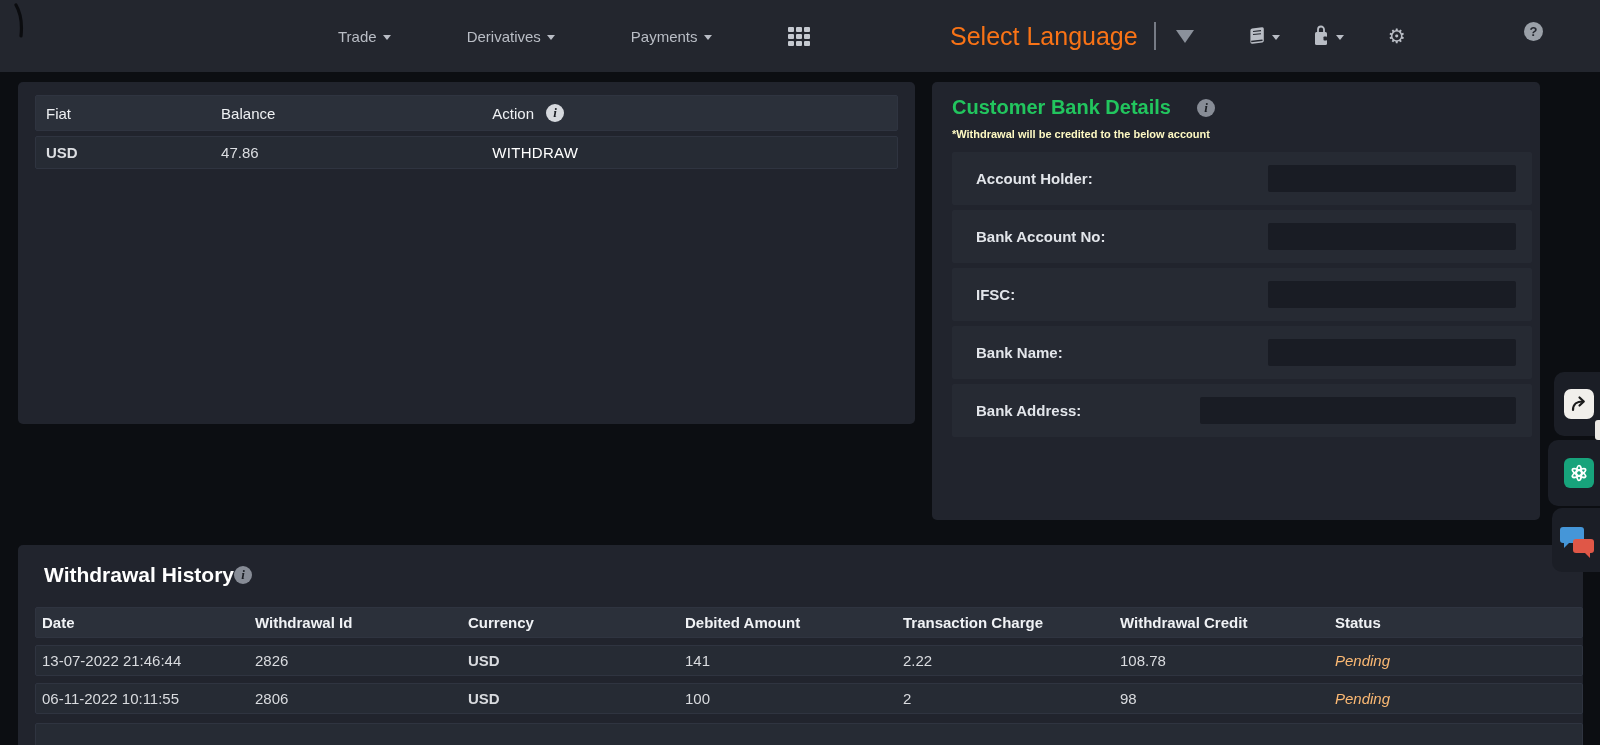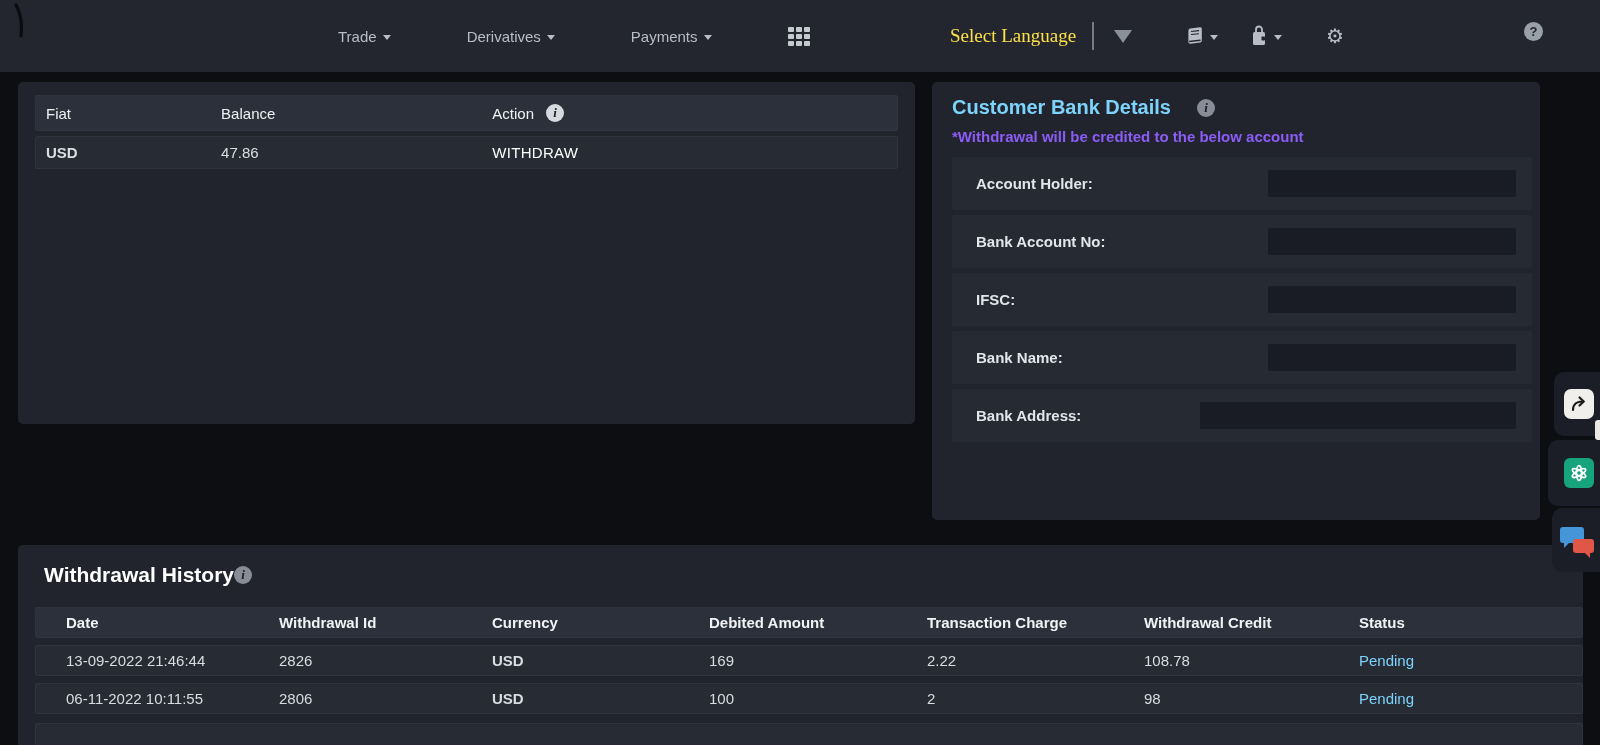--- a/index.html
+++ b/index.html
@@ -33,21 +33,21 @@
   .apps-grid {
     display:grid; grid-template-columns:repeat(3,6px); grid-template-rows:repeat(3,5px);
     gap:2px; cursor:pointer;
   }
   .apps-grid span { background:#c5c9d0; border-radius:1px; }
 
   .topbar-right {
     position:absolute; left:950px; top:0; height:72px;
     display:flex; align-items:center;
   }
-  .lang-label { color:#fde047; font-size:19px; cursor:pointer;font-family:Liberation Serif, serif; }
+  .lang-label { color:#f97316; font-size:25px; cursor:pointer; }
   .lang-divider { width:2px; height:28px; background:#8b919b; margin-left:16px; opacity:.8; }
   .lang-triangle {
     width:0; height:0; margin-left:20px; cursor:pointer;
     border-left:9px solid transparent; border-right:9px solid transparent;
     border-top:13px solid #8b919b;
   }
   .tb-icon { display:flex; align-items:center; gap:4px; cursor:pointer; }
   .icon-book { margin-left:52px; }
   .icon-wallet { margin-left:30px; }
   .icon-gear { margin-left:44px; font-size:20px; color:#b9bdc5; line-height:1; cursor:pointer; }
@@ -84,54 +84,54 @@
   .fiat-data { background:#262b34; margin-top:5px; height:33px; color:#dcdee2; }
   .fiat-col1 { width:21.5%; padding-left:10px; display:flex; align-items:center; gap:10px; }
   .fiat-col2 { width:31.5%; }
   .fiat-col3 { width:47%; display:flex; align-items:center; gap:12px; }
   .bold { font-weight:bold; }
   .withdraw-link { color:#ffffff; font-weight:500; letter-spacing:.3px; cursor:pointer; }
 
   
   .bank-panel { left:932px; top:82px; width:608px; height:438px; padding:14px 8px 0 20px; }
   .bank-title-row { display:flex; align-items:center; gap:26px; }
-  .bank-title { font-size:20px; font-weight:bold; color:#7dd3fc; }
-  .bank-subtitle { font-size:15px; font-weight:bold; color:#8b5cf6; margin-top:9px; }
+  .bank-title { font-size:20px; font-weight:bold; color:#22c55e; }
+  .bank-subtitle { font-size:11px; font-weight:bold; color:#fef9c3; margin-top:9px; }
   .bank-rows { margin-top:12px; }
   .bank-row {
     height:53px; margin-bottom:5px; background:#262a33; border-radius:2px;
     display:flex; align-items:center; justify-content:space-between;
     padding-left:24px;
   }
   .bank-label { font-size:15px; font-weight:bold; color:#e2e5ea; }
   .bank-value-box {
     width:248px; height:27px; background:#191c24; border-radius:2px; margin-right:16px;
   }
   .bank-row-wide .bank-value-box { width:316px; }
 
   
   .wh-panel { left:18px; top:545px; width:1565px; height:210px; padding:18px 0 0 26px; }
   .wh-title-row { display:flex; align-items:center; }
   .wh-title { font-size:21px; font-weight:bold; color:#ffffff; }
   .wh-table { margin:20px 0 0 -9px; width:1548px; }
   .wh-row {
     display:flex; align-items:center; height:31px;
-    border:1px solid #2f3440; border-radius:2px; font-size:15px;padding-left:24px;
+    border:1px solid #2f3440; border-radius:2px; font-size:15px;
   }
   .wh-head { background:#2b303a; color:#f0f2f5; font-weight:bold; }
   .wh-data { background:#262b34; margin-top:7px; color:#d9dbdf; }
   .wh-empty { background:#262b34; margin-top:9px; height:31px; border:1px solid #2f3440; border-radius:2px; }
   .c-date   { width:219px; padding-left:6px; }
   .c-id     { width:213px; }
   .c-cur    { width:217px; }
   .c-deb    { width:218px; }
   .c-chg    { width:217px; }
   .c-crd    { width:215px; }
   .c-status { flex:1; }
-  .status-pending { color:#7dd3fc; }
+  .status-pending { color:#fdba74;font-style:italic; }
 
   
   .edge-tab {
     position:absolute; right:0; background:#1b1e26;
     border-radius:10px 0 0 10px;
     display:flex; align-items:center; justify-content:flex-end; padding-right:6px;
     cursor:pointer;
   }
   .tab-share { top:372px; width:46px; height:64px; }
   .tab-gpt   { top:440px; width:52px; height:66px; }
@@ -293,24 +293,24 @@
       <div class="c-date">Date</div>
       <div class="c-id">Withdrawal Id</div>
       <div class="c-cur">Currency</div>
       <div class="c-deb">Debited Amount</div>
       <div class="c-chg">Transaction Charge</div>
       <div class="c-crd">Withdrawal Credit</div>
       <div class="c-status">Status</div>
     </div>
 
     <div class="wh-row wh-data">
-      <div class="c-date">13-09-2022 21:46:44</div>
+      <div class="c-date">13-07-2022 21:46:44</div>
       <div class="c-id">2826</div>
       <div class="c-cur bold">USD</div>
-      <div class="c-deb">169</div>
+      <div class="c-deb">141</div>
       <div class="c-chg">2.22</div>
       <div class="c-crd">108.78</div>
       <div class="c-status status-pending">Pending</div>
     </div>
 
     <div class="wh-row wh-data">
       <div class="c-date">06-11-2022 10:11:55</div>
       <div class="c-id">2806</div>
       <div class="c-cur bold">USD</div>
       <div class="c-deb">100</div>

